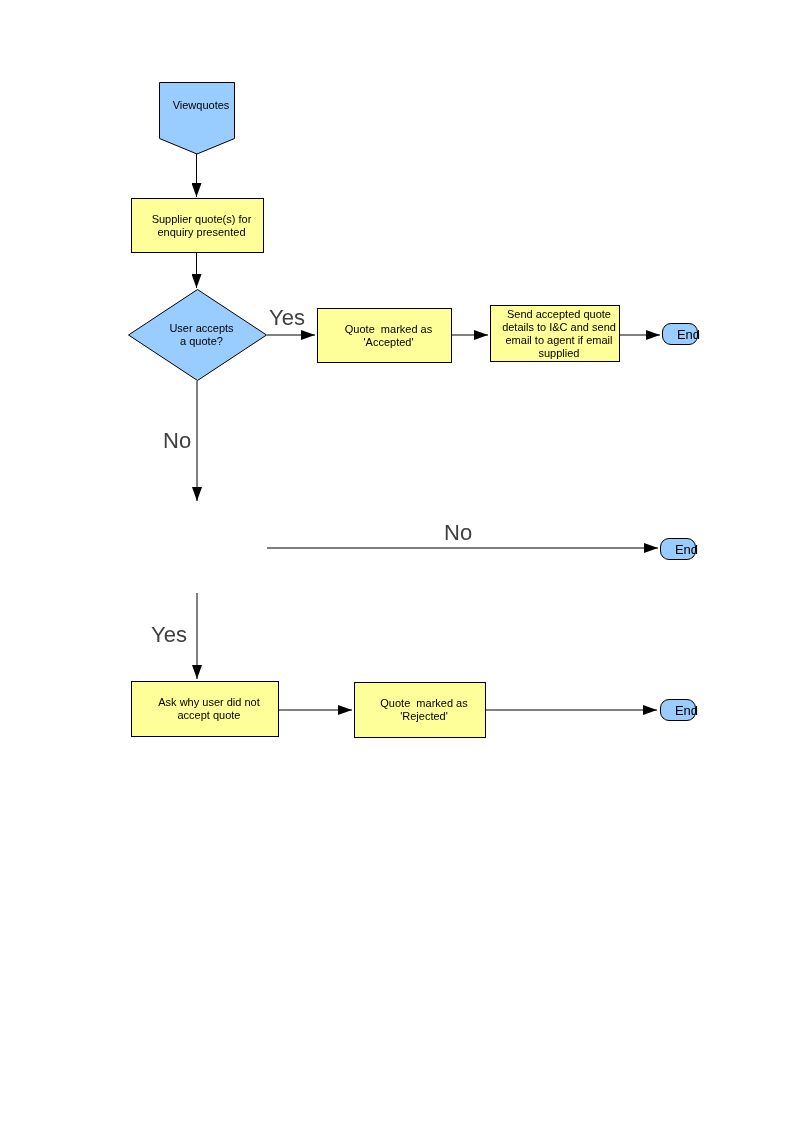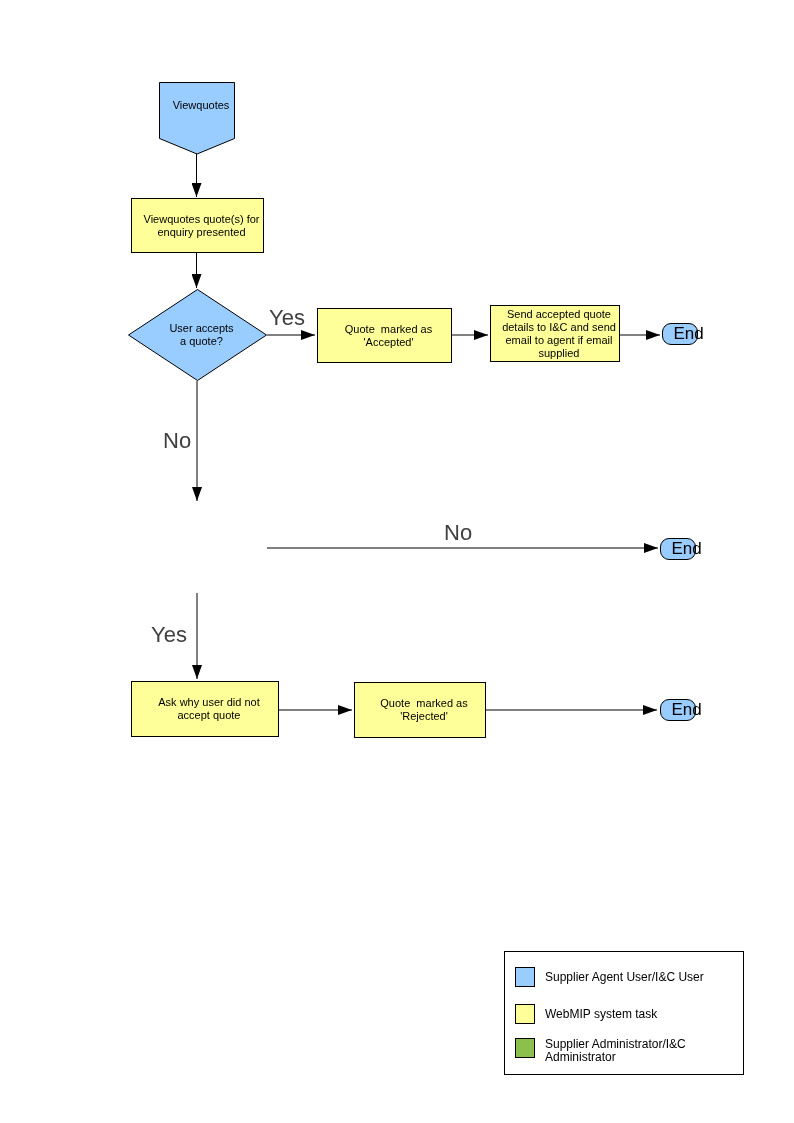--- a/index.html
+++ b/index.html
@@ -17,21 +17,21 @@
   }
   .box{
     position:absolute;background:#FFFF99;border:1px solid #000;
     display:flex;align-items:center;justify-content:center;box-sizing:border-box;
   }
   .overlay{position:absolute;left:0;top:0;right:0;bottom:0;display:flex;align-items:center;justify-content:center;}
   .pent-text{position:absolute;left:0;right:0;top:17px;text-align:center;}
   .end{
     position:absolute;width:36px;height:22px;background:#99CCFF;border:1px solid #000;
     border-radius:9px;display:flex;align-items:center;justify-content:center;
-    font-size:17px;box-sizing:border-box;padding-left:17px;
+    font-size:13px;box-sizing:border-box;padding-left:17px;
   }
   .edge-label{position:absolute;font-size:22px;line-height:24px;color:#404040;white-space:nowrap;}
   .legend{
     position:absolute;background:#fff;border:1px solid #000;box-sizing:border-box;
   }
   .legend-row{position:absolute;left:10px;display:flex;align-items:center;gap:10px;}
   .legend-row.top-align{align-items:flex-start;}
   .swatch{width:20px;height:20px;border:1px solid #000;box-sizing:border-box;flex:0 0 auto;}
   .legend-label{font-size:12px;line-height:13px;width:185px;}
 </style>
@@ -59,21 +59,21 @@
   </svg>
 
   <div class="abs" style="left:159px;top:82px;width:76px;height:73px">
     <svg class="shape-svg" viewBox="0 0 76 73" preserveAspectRatio="none">
       <polygon points="0.5,0.5 75.5,0.5 75.5,56.5 38,72 0.5,56.5" fill="#99CCFF" stroke="#000" stroke-width="1"></polygon>
     </svg>
     <div class="node-text pent-text">Viewquotes</div>
   </div>
 
   <div class="box" style="left:131px;top:198px;width:133px;height:55px">
-    <div class="node-text">Viewquotes quote(s) for
+    <div class="node-text">Supplier quote(s) for
 enquiry presented</div>
   </div>
 
   <div class="abs" style="left:128px;top:289px;width:139px;height:92px">
     <svg class="shape-svg" viewBox="0 0 139 92" preserveAspectRatio="none">
       <polygon points="69.5,0.5 138.5,46 69.5,91.5 0.5,46" fill="#99CCFF" stroke="#000" stroke-width="1"></polygon>
     </svg>
     <div class="overlay">
       <div class="node-text">User accepts
 a quote?</div>
@@ -113,28 +113,14 @@
 
   <div class="end" style="left:660px;top:699px">
     <span>End</span>
   </div>
 
   <div class="edge-label" style="left:269px;top:306px">Yes</div>
   <div class="edge-label" style="left:163px;top:429px">No</div>
   <div class="edge-label" style="left:444px;top:521px">No</div>
   <div class="edge-label" style="left:151px;top:623px">Yes</div>
 
-  <div class="legend" style="left:504px;top:951px;width:240px;height:124px">
-    <div class="legend-row" style="top:15px">
-      <span class="swatch" style="background: rgb(153, 204, 255);"></span>
-      <span class="legend-label">Supplier Agent User/I&amp;C User</span>
-    </div>
-    <div class="legend-row" style="top:52px">
-      <span class="swatch" style="background: rgb(255, 255, 153);"></span>
-      <span class="legend-label">WebMIP system task</span>
-    </div>
-    <div class="legend-row top-align" style="top:86px">
-      <span class="swatch" style="background: rgb(140, 192, 77);"></span>
-      <span class="legend-label">Supplier Administrator/I&amp;C Administrator</span>
-    </div>
-  </div>
 
 </div>
 
 </body></html>

